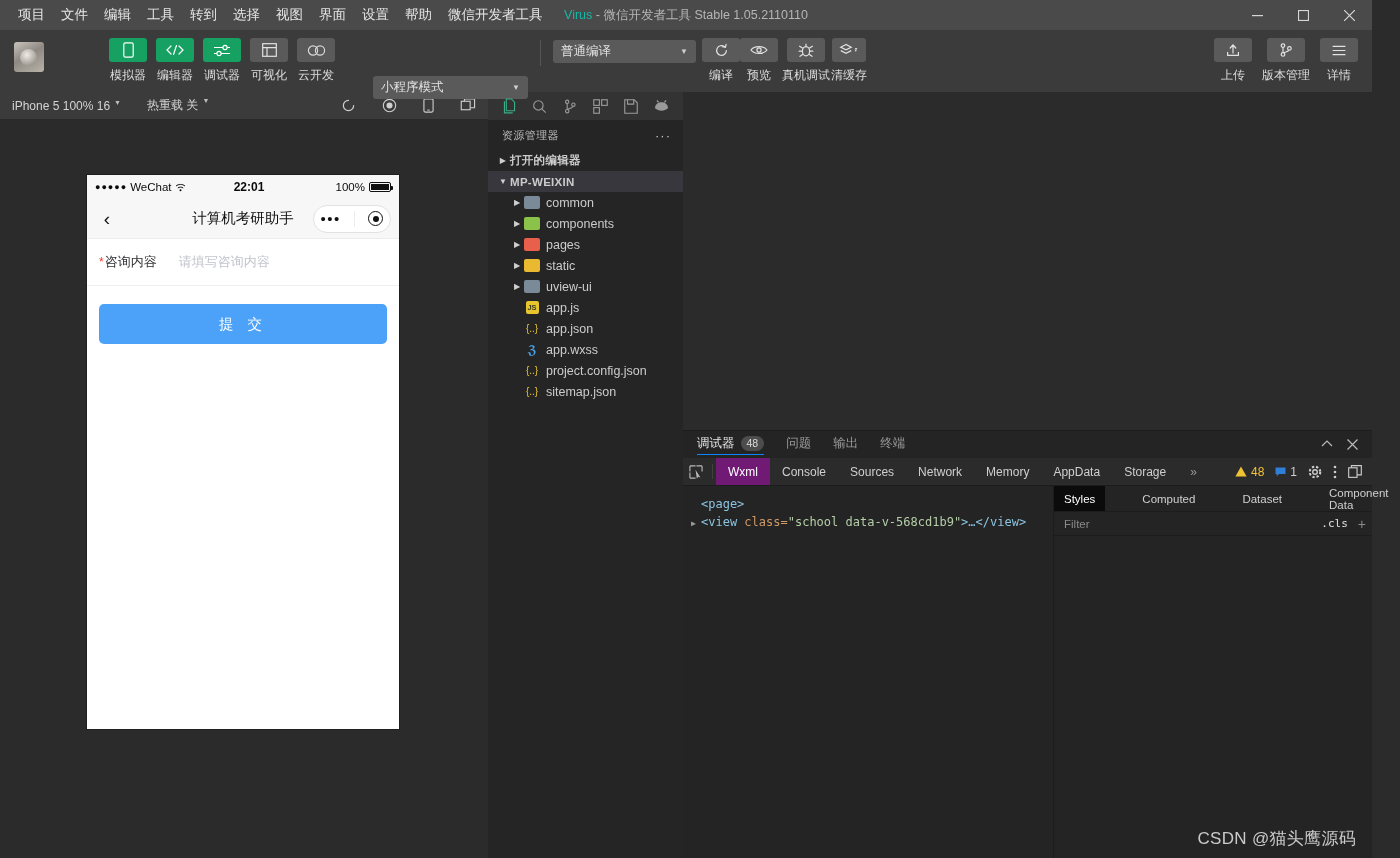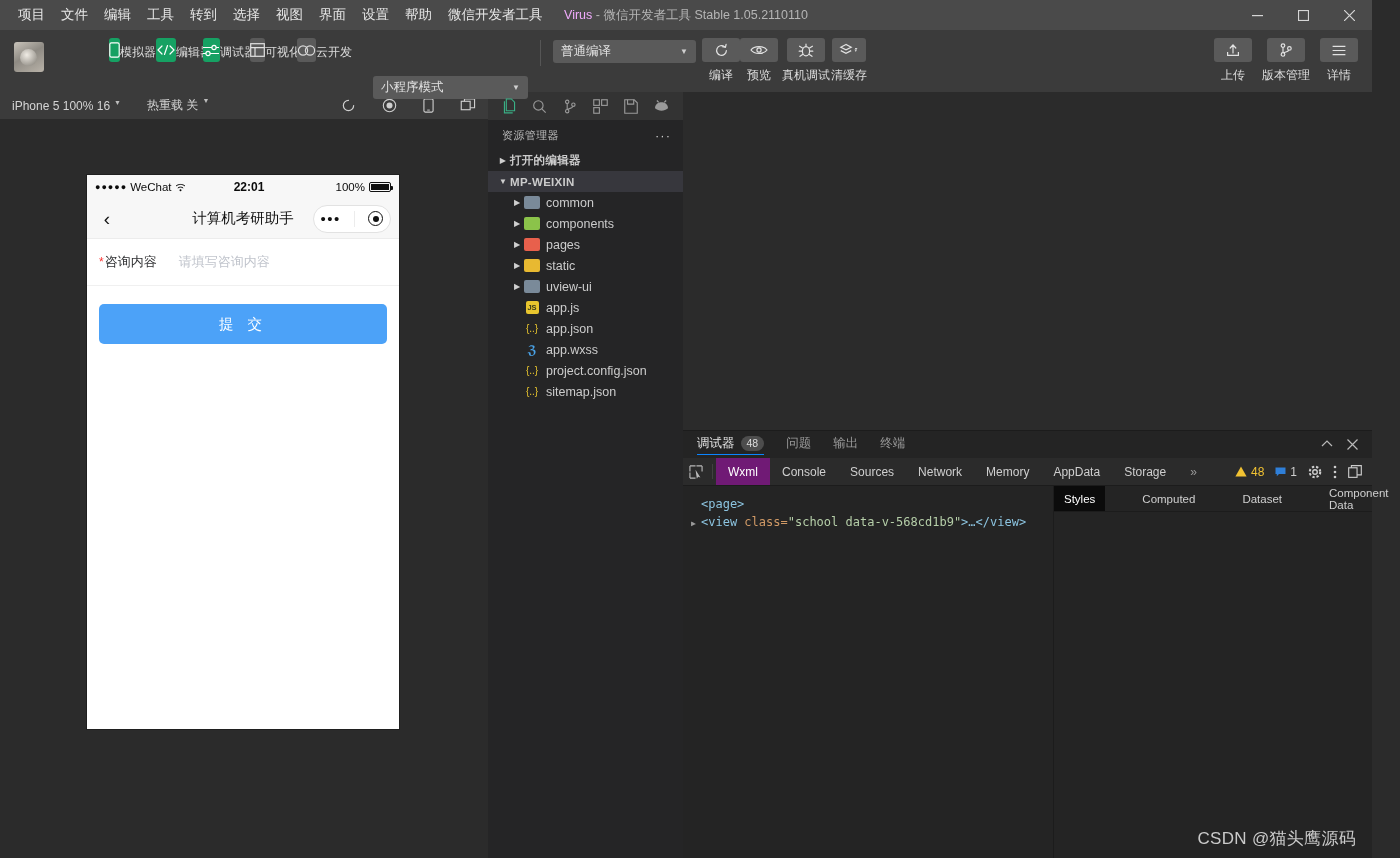--- a/index.html
+++ b/index.html
@@ -16,41 +16,41 @@
   .titlebar {
     height: 30px; background: #4a4a4a; display: flex; align-items: center;
     position: relative; color: #e8e8e8; font-size: 13px;
   }
   .menu { display: flex; align-items: center; padding-left: 10px; gap: 0; }
   .menu-item { padding: 4px 8px; font-size: 13.5px; color: #e6e6e6; cursor: default; white-space: nowrap; }
   .title-center {
     position: absolute; left: 0; right: 0; text-align: center;
     font-size: 12.5px; color: #c6c6c6; pointer-events: none;
   }
-  .title-center .proj { color: #f0abfc; }
+  .title-center .proj { color: #14b8a6; }
   .title-center .ver { color: #b5b5b5; }
   .win-controls { margin-left: auto; display: flex; height: 30px; }
   .win-btn { width: 46px; height: 30px; display: flex; align-items: center; justify-content: center; color: #d6d6d6; }
 
   
   .toolbar {
     height: 62px; background: #3b3b3b; display: flex; align-items: flex-start;
     padding: 8px 14px 0 14px; position: relative;
   }
   .avatar {
     width: 30px; height: 30px; border-radius: 3px; margin-top: 4px;
     background: linear-gradient(150deg,#c9c4bb 0%, #8e8a83 45%, #b9b3a9 100%);
     position: relative; overflow: hidden; flex: none;
   }
   .avatar:after {
     content: ""; position: absolute; left: 6px; top: 7px; width: 17px; height: 17px;
     border-radius: 50%; background: radial-gradient(circle at 40% 35%, #f0ece5, #7e7a72);
   }
   .tool-group { display: flex; gap: 9px; margin-left: 65px; }
-  .tbtn { width: 38px; display: flex; align-items: center; cursor: default; }
+  .tbtn { width: 38px; display: flex; flex-direction: column; align-items: center; cursor: default; }
   .tbtn .box {
     width: 38px; height: 24px; border-radius: 3px; display: flex;
     align-items: center; justify-content: center;
   }
   .tbtn.green .box { background: #16a163; }
   .tbtn.gray .box { background: #5a5a5a; }
   .tbtn .lbl { margin-top: 5px; font-size: 12px; color: #dcdcdc; white-space: nowrap; }
   .sep-v { width: 1px; height: 26px; background: #565656; margin: 2px 12px 0 12px; }
   .select {
     height: 23px; background: #5a5a5a; border-radius: 3px; color: #e2e2e2;
@@ -663,20 +663,25 @@
           </div>
 
           <div class="styles-pane">
             <div class="sp-tabs">
               <div class="tab active">Styles</div>
               <div class="tab">Computed</div>
               <div class="tab">Dataset</div>
               <div class="tab">Component Data</div>
               <div class="tab" style="color:#9a9a9a; margin-left:auto;">»</div>
             </div>
+            <div class="filter-row">
+              <span>Filter</span>
+              <span class="cls">.cls</span>
+              <span class="plus">+</span>
+            </div>
           </div>
         </div>
       </div>
     </div>
   </div>
 
   <div class="watermark">CSDN @猫头鹰源码</div>
 </div>
 
 </body></html>

